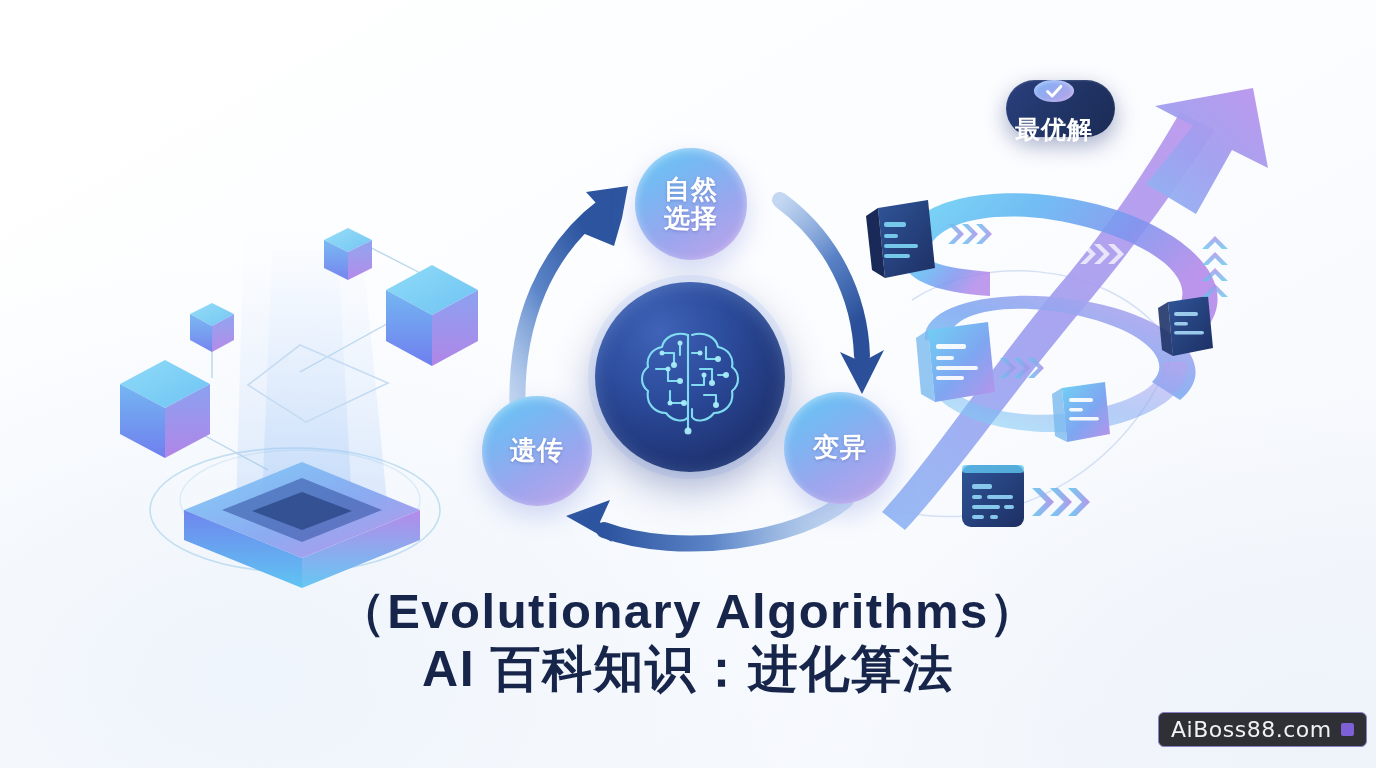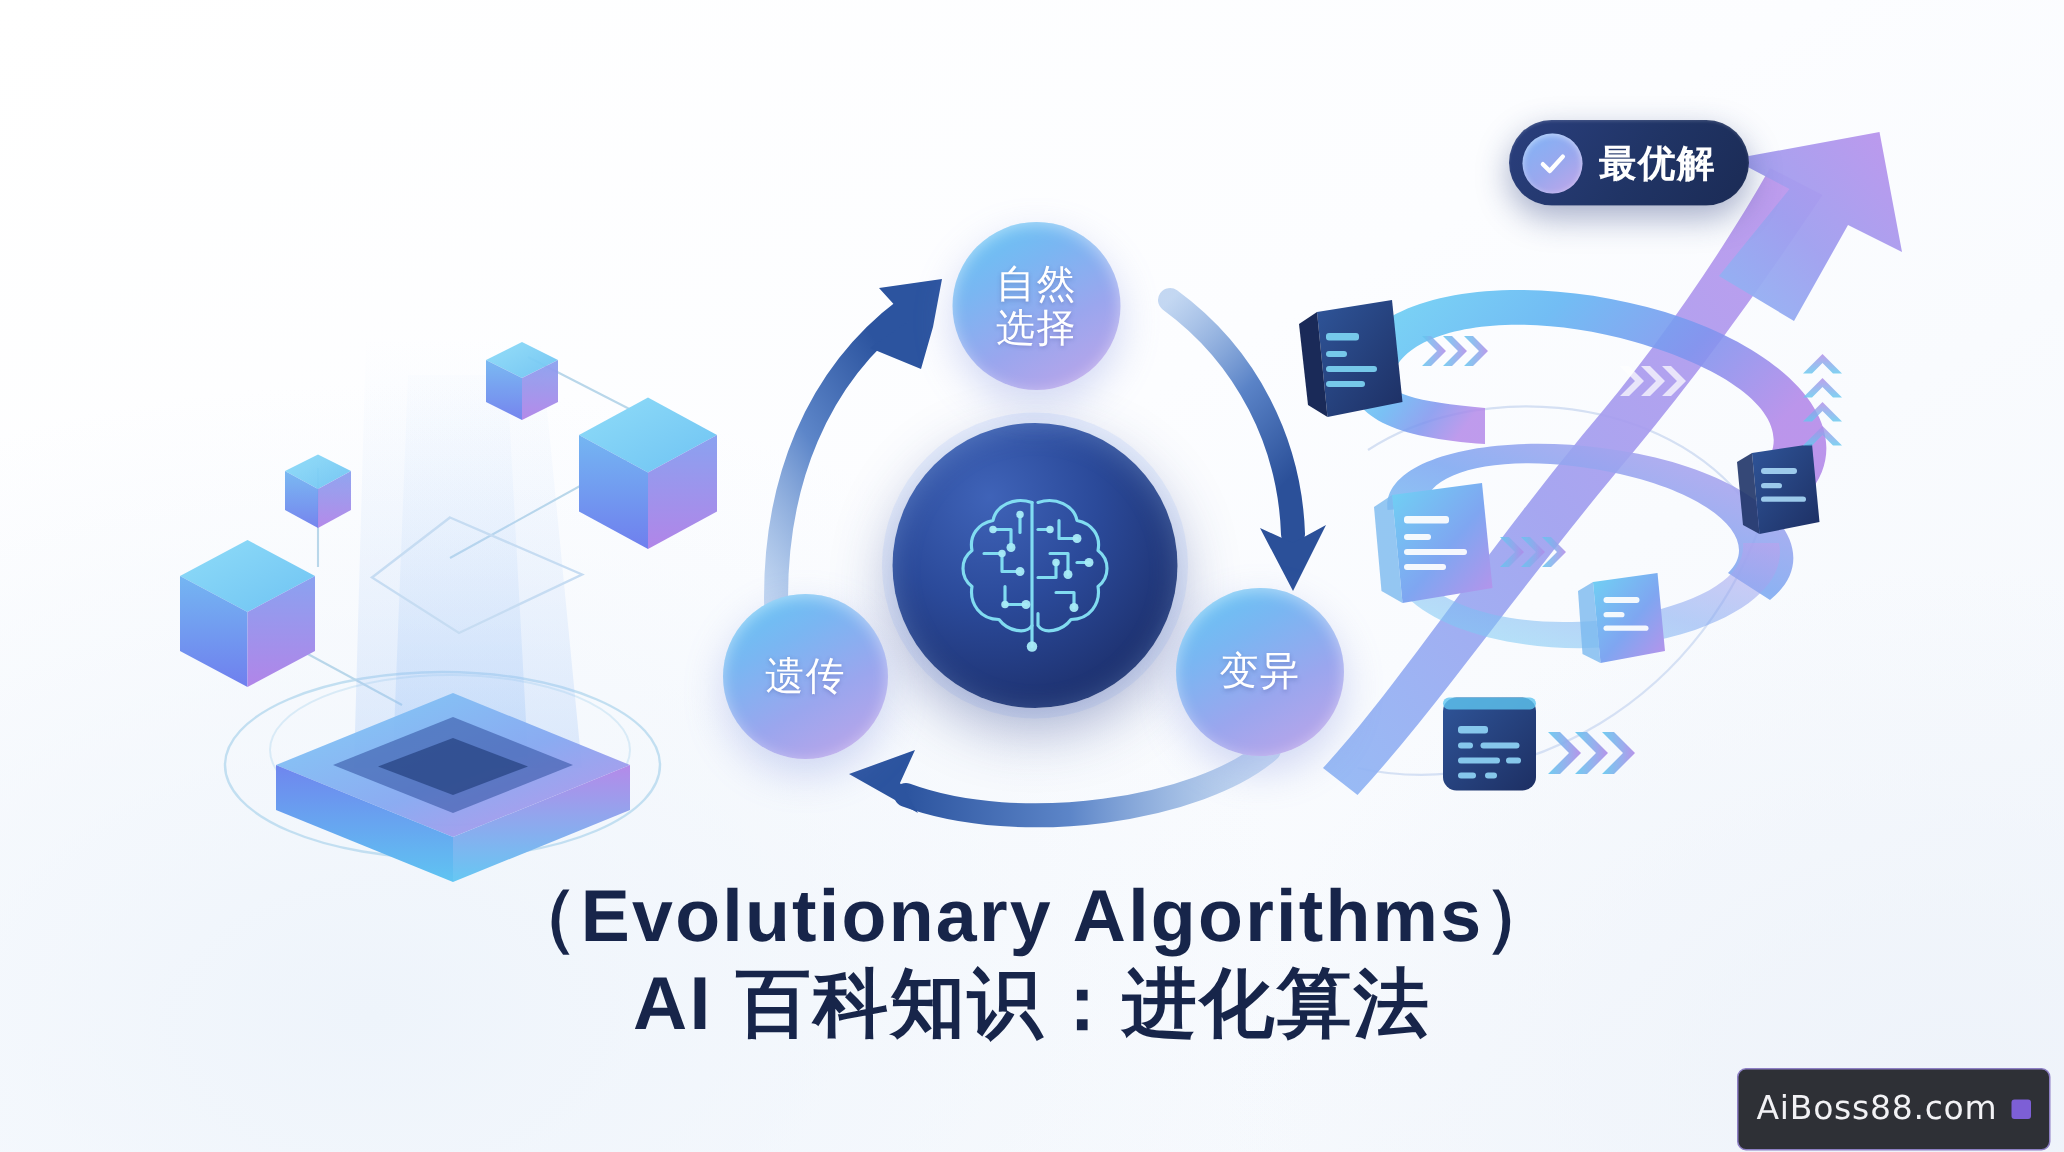--- a/index.html
+++ b/index.html
@@ -15,21 +15,21 @@
       linear-gradient(150deg, #ffffff 0%, #fcfdff 45%, #f3f7fc 100%);
   }
   .layer { position:absolute; inset:0; }
   svg.layer { width:1376px; height:768px; display:block; }
 
   
   .node {
     position:absolute; border-radius:50%;
     display:flex; align-items:center; justify-content:center;
     text-align:center; color:#ffffff;
-    font-weight:400; letter-spacing:1px; line-height:1.12;
+    font-weight:700; letter-spacing:1px; line-height:1.12;
     background:linear-gradient(150deg,#63c9f5 0%, #7ab6f2 32%, #9aa6ee 62%, #c3a4e8 100%);
     box-shadow:0 10px 26px rgba(120,140,220,.32),
                inset 0 2px 10px rgba(255,255,255,.45);
     text-shadow:0 1px 3px rgba(60,70,140,.35);
   }
   .node::after{
     content:""; position:absolute; inset:-7px; border-radius:50%;
     background:radial-gradient(circle, rgba(150,180,255,.30) 52%, rgba(150,180,255,0) 72%);
     z-index:-1;
   }
@@ -53,20 +53,21 @@
     z-index:-1;
   }
 
   
   #optimal-badge {
     position:absolute; left:1006px; top:80px; height:57px;
     display:flex; align-items:center; gap:11px;
     padding:0 22px 0 9px; border-radius:30px;
     background:linear-gradient(125deg,#2a3f7e 0%,#203465 55%,#1b2b55 100%);
     box-shadow:0 8px 22px rgba(35,55,120,.40), inset 0 1px 2px rgba(255,255,255,.14);
+    flex-direction:column;
   }
   #badge-check {
     width:40px; height:40px; border-radius:50%;
     background:linear-gradient(145deg,#7fb4f7 0%,#9aa8ee 55%,#c3a6e9 100%);
     display:flex; align-items:center; justify-content:center;
     box-shadow:inset 0 1px 4px rgba(255,255,255,.5);
   }
   #badge-label { color:#fff; font-size:25px; font-weight:700; letter-spacing:1px; }
 
   
@@ -75,21 +76,21 @@
     text-align:center; color:#17254a;
     font-weight:700; letter-spacing:1.5px;
   }
   #title-line1 { font-size:50px; line-height:1.18; }
   #title-line2 { font-size:49px; line-height:1.14; }
 
   
   #watermark {
     position:absolute; left:1158px; top:712px;
     display:flex; align-items:center; gap:9px;
-    padding:14px 12px; border-radius:6px;
+    padding:4px 12px; border-radius:6px;
     background:#2e3036; border:1.5px solid #8d7fc4;
   }
   #watermark-text {
     color:#f2f2f5; font-size:22px; letter-spacing:.5px;
     font-family:"DejaVu Sans", sans-serif;
   }
   #watermark-dot { width:13px; height:13px; background:#7d5fd6; border-radius:2px; }
 </style>
 </head>
 <body>

